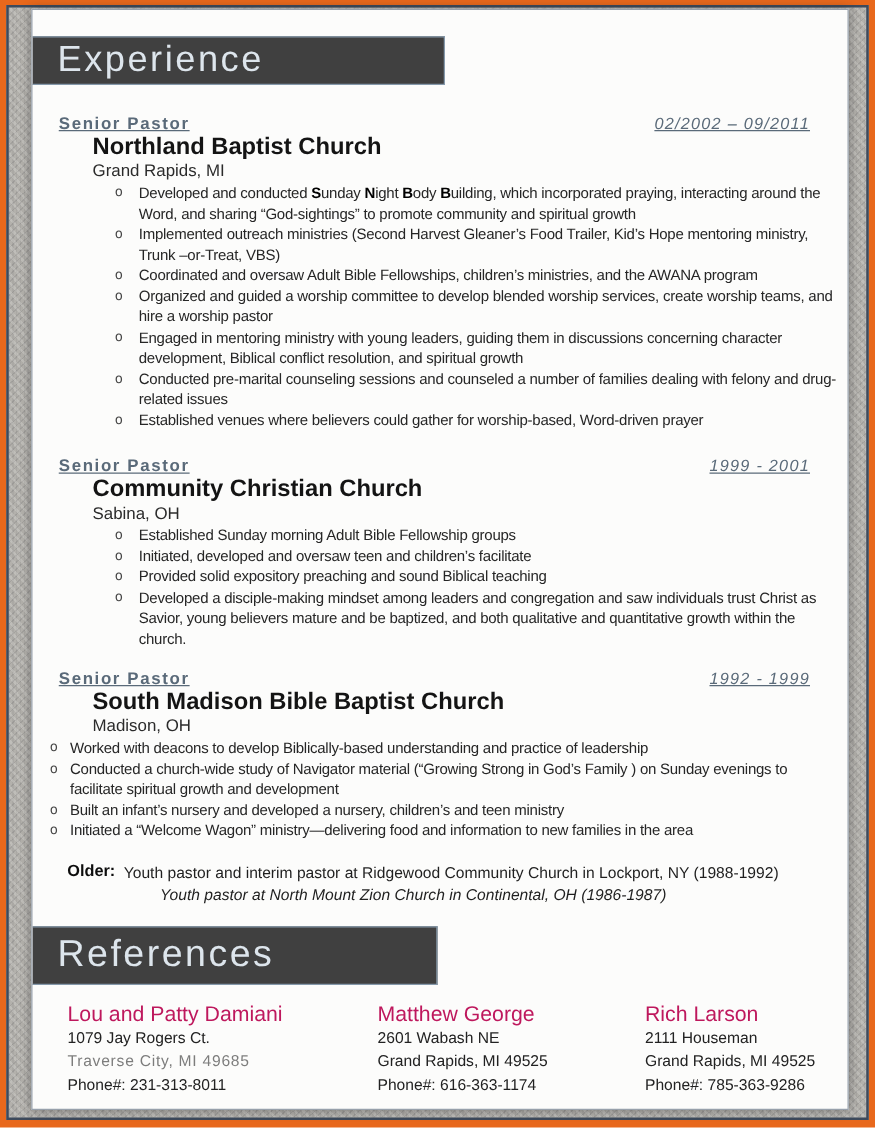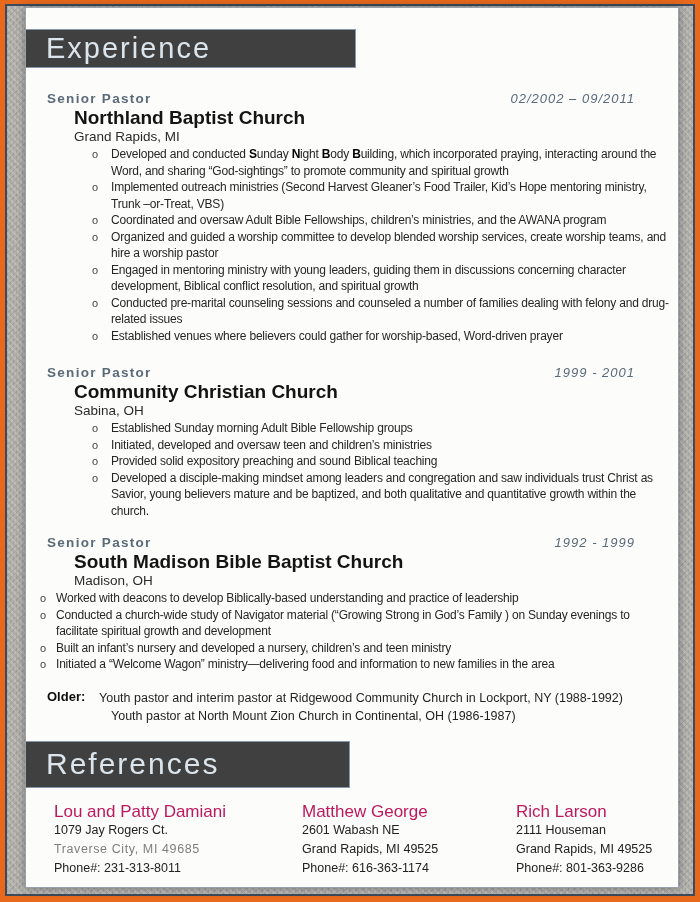--- a/index.html
+++ b/index.html
@@ -14,38 +14,38 @@
     border:2px solid #3d4a5c;}
   .sheet{position:absolute;left:18px;top:1px;width:652px;bottom:6px;
     background:#fcfcfb;border:1px solid #97a0ab;box-shadow:0 0 8px rgba(30,30,30,.45);
     overflow:hidden;}
   .bar{box-sizing:border-box;background:#404040;color:#dde5ec;
     display:flex;align-items:center;border:1px solid #8599ab;border-left:none;
     font-weight:300;letter-spacing:2px;padding-left:20px;}
   .bar1{width:330px;height:39px;margin-top:21px;font-size:29px;}
   .bar2{width:324px;height:47px;margin-top:16px;font-size:30px;}
   .job-head{display:flex;justify-content:space-between;align-items:flex-end;
-    padding:0 43px 0 21px;color:#5a6a79;line-height:19px;}
+    padding:0 30px 0 21px;color:#5a6a79;line-height:19px;text-decoration:underline;}
   .job1{margin-top:21px}.job2{margin-top:19px}.job3{margin-top:14px}
   .job-title{font-weight:bold;font-size:13.5px;letter-spacing:1.3px;}
   .job-dates{font-style:italic;font-size:13px;letter-spacing:1px;margin-left:33px;}
   .org{font-weight:bold;color:#141414;font-size:19px;line-height:19px;margin-left:48px;}
   .loc{color:#2b2b2b;font-size:13.5px;line-height:19px;margin-left:48px;}
   ul.bullets{list-style:none;margin:0;padding:0 6px 0 85px;
     font-size:12px;letter-spacing:-0.2px;line-height:16.5px;color:#262626;}
   ul.bullets li{position:relative;}
   ul.bullets li::before{content:"o";position:absolute;left:-19px;top:0;
     font-size:11px;color:#454545;}
   ul.tight{padding-left:30px;}
   ul.tight li::before{left:-16px;}
   ul.bullets b{font-weight:bold;color:#000;}
   .older{display:flex;margin:16px 0 0 21px;font-size:12.5px;color:#1f1f1f;}
-  .older-label{font-weight:bold;color:#0d0d0d;width:52px;font-size:13px;}
+  .older-label{font-weight:bold;color:#0d0d0d;width:52px;font-size:13px;text-align:center;}
   .older-lines div{line-height:18px;}
-  .older-line2{margin-left:12px;}
+  .older-line2{margin-left:29px;font-style:italic;}
   .refs{display:flex;padding:14px 0 0 28px;color:#222;}
   .ref{font-size:12.5px;line-height:19px;}
   .ref .name{font-weight:normal;color:#be185d;font-size:17px;}
   .ref1{width:248px}.ref2{width:214px}.ref3{flex:1}
   .degraded{opacity:.58;filter:blur(.4px);letter-spacing:.6px;}
 </style>
 </head>
 <body>
 
 <div class="frame">
@@ -76,21 +76,21 @@
 
       <div class="job2">
         <div class="job-head">
           <span class="job-title">Senior Pastor</span>
           <span class="job-dates">1999 - 2001</span>
         </div>
         <div class="org">Community Christian Church</div>
         <div class="loc">Sabina, OH</div>
         <ul class="bullets">
           <li>Established Sunday morning Adult Bible Fellowship groups</li>
-          <li>Initiated, developed and oversaw teen and children’s ministries</li>
+          <li>Initiated, developed and oversaw teen and children’s facilitate</li>
           <li>Provided solid expository preaching and sound Biblical teaching</li>
           <li>Developed a disciple-making mindset among leaders and congregation and saw individuals trust Christ as Savior, young believers mature and be baptized, and both qualitative and quantitative growth within the church.</li>
         </ul>
       </div>
 
       <div class="job3">
         <div class="job-head">
           <span class="job-title">Senior Pastor</span>
           <span class="job-dates">1992 - 1999</span>
         </div>
@@ -126,19 +126,19 @@
         <div class="ref ref2">
           <div class="name">Matthew George</div>
           <div>2601 Wabash NE</div>
           <div>Grand Rapids, MI 49525</div>
           <div>Phone#: 616-363-1174</div>
         </div>
         <div class="ref ref3">
           <div class="name">Rich Larson</div>
           <div>2111 Houseman</div>
           <div>Grand Rapids, MI 49525</div>
-          <div>Phone#: 801-363-9286</div>
+          <div>Phone#: 785-363-9286</div>
         </div>
       </div>
 
     </div>
   </div>
 </div>
 
 </body></html>

